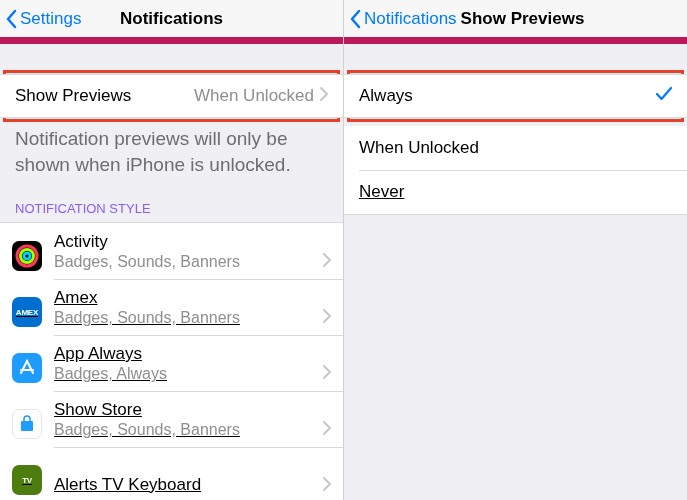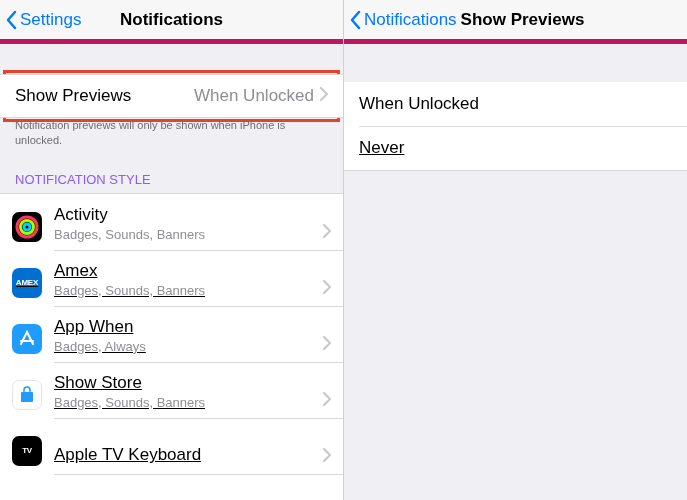--- a/index.html
+++ b/index.html
@@ -15,21 +15,21 @@
       height: 100%;
       background: #efeff4;
       overflow: hidden;
     }
     .panel-left { width: 343px; }
     .panel-right { width: 344px; border-left: 1px solid #d0d0d0; }
 
     .navbar {
       height: 44px;
       background: #f7f7f8;
-      border-bottom: 5px solid #be185d;
+      border-bottom: 7px solid #be185d;
       position: relative;
       display: flex;
       align-items: center;
       padding: 0 6px;
     }
     .nav-back {
       display: flex;
       align-items: center;
       color: #007aff;
       font-size: 17px;
@@ -74,23 +74,23 @@
     .chevron {
       color: #c7c7cc;
     }
     .highlight-frame {
       position:absolute;
       border: 3px solid #e8402a;
       pointer-events:none;
     }
 
     .footer-note {
-      font-size: 11px;
+      font-size: 19px;
       color: #6d6d72;
-      padding: 0 15px 18px 15px;
+      padding: 8px 15px 18px 15px;
       line-height: 1.35;
     }
     .section-header {
       font-size: 13px;
       color: #8b5cf6;
       padding: 6px 15px 6px 15px;
       text-transform: uppercase;
     }
 
     .app-row {
@@ -109,27 +109,27 @@
       flex-shrink: 0;
       display:flex;
       align-items:center;
       justify-content:center;
       font-size:11px;
       color:#fff;
       font-weight:600;
     }
     .app-texts { flex:1; }
     .app-name { font-size: 17px; color:#000; line-height:1.2; }
-    .app-sub { font-size: 13px; color:#8e8e93; margin-top:1px; }
+    .app-sub { font-size: 16px; color:#8e8e93; margin-top:1px; }
 
     .checkmark { color:#007aff; }
     .icon-amex { background:#006fcf; font-size:8px; letter-spacing:-0.2px;}
     .icon-appstore { background:#1f9cff; }
     .icon-applestore { background:#fff; border:1px solid #e5e5e5; }
-    .icon-appletv { background:#000000; color:#fff; font-size:8px; letter-spacing:-0.3px; }
+    .icon-appletv { background:#4d7c0f; color:#fff; font-size:8px; letter-spacing:-0.3px; }
   </style>
 </head>
 <body>
 
 <div class="panel panel-left">
   <div class="navbar">
     <div class="nav-back">
       <span class="chevron-left">
         <svg width="12" height="20" viewBox="0 0 12 20">
             <polyline points="9,2 2,10 9,18" fill="none" stroke="#007aff" stroke-width="2.5" stroke-linecap="round" stroke-linejoin="round"></polyline>
@@ -189,21 +189,21 @@
           </svg></span>
     </div>
 
     <div class="app-row cell">
       <div class="app-icon icon-appstore">
         <svg width="20" height="20" viewBox="0 0 20 20">
             <path d="M4 15 L10 3 L16 15 M4 12 H16" stroke="#fff" stroke-width="2" fill="none" stroke-linecap="round"></path>
           </svg>
       </div>
       <div class="app-texts">
-        <div class="app-name">App When</div>
+        <div class="app-name">App Always</div>
         <div class="app-sub">Badges, Always</div>
       </div>
       <span class="chevron"><svg width="8" height="14" viewBox="0 0 8 14">
             <polyline points="1,1 7,7 1,13" fill="none" stroke="#c7c7cc" stroke-width="2" stroke-linecap="round" stroke-linejoin="round"></polyline>
           </svg></span>
     </div>
 
     <div class="app-row cell">
       <div class="app-icon icon-applestore">
         <svg width="18" height="18" viewBox="0 0 18 18">
@@ -216,21 +216,21 @@
         <div class="app-sub">Badges, Sounds, Banners</div>
       </div>
       <span class="chevron"><svg width="8" height="14" viewBox="0 0 8 14">
             <polyline points="1,1 7,7 1,13" fill="none" stroke="#c7c7cc" stroke-width="2" stroke-linecap="round" stroke-linejoin="round"></polyline>
           </svg></span>
     </div>
 
     <div class="app-row cell">
       <div class="app-icon icon-appletv">TV</div>
       <div class="app-texts">
-        <div class="app-name">Apple TV Keyboard</div>
+        <div class="app-name">Alerts TV Keyboard</div>
       </div>
       <span class="chevron"><svg width="8" height="14" viewBox="0 0 8 14">
             <polyline points="1,1 7,7 1,13" fill="none" stroke="#c7c7cc" stroke-width="2" stroke-linecap="round" stroke-linejoin="round"></polyline>
           </svg></span>
     </div>
 
     <div class="app-row cell">
 
       <div class="app-texts">
         <div class="app-name">Calendar</div>
@@ -249,20 +249,31 @@
             <polyline points="9,2 2,10 9,18" fill="none" stroke="#007aff" stroke-width="2.5" stroke-linecap="round" stroke-linejoin="round"></polyline>
           </svg>
       </span>
       <span>Notifications</span>
     </div>
     <div class="nav-title" style="position:static; transform:none; margin-left:4px;">Show Previews</div>
   </div>
 
   <div class="spacer"></div>
 
+  <div style="position:relative;">
+    <div class="highlight-frame" style="left:3px; right:3px; top:-4px; bottom:-4px;"></div>
+    <div class="cell">
+      <span class="cell-label">Always</span>
+      <span class="checkmark">
+        <svg width="16" height="14" viewBox="0 0 16 14">
+            <polyline points="1,7 5.5,12 15,1" fill="none" stroke="#007aff" stroke-width="2.2" stroke-linecap="round" stroke-linejoin="round"></polyline>
+          </svg>
+      </span>
+    </div>
+  </div>
 
   <div class="cell-group" style="border-top:none; margin-top:8px;">
     <div class="cell">
       <span class="cell-label">When Unlocked</span>
     </div>
     <div class="cell">
       <span class="cell-label">Never</span>
     </div>
   </div>
 </div>

